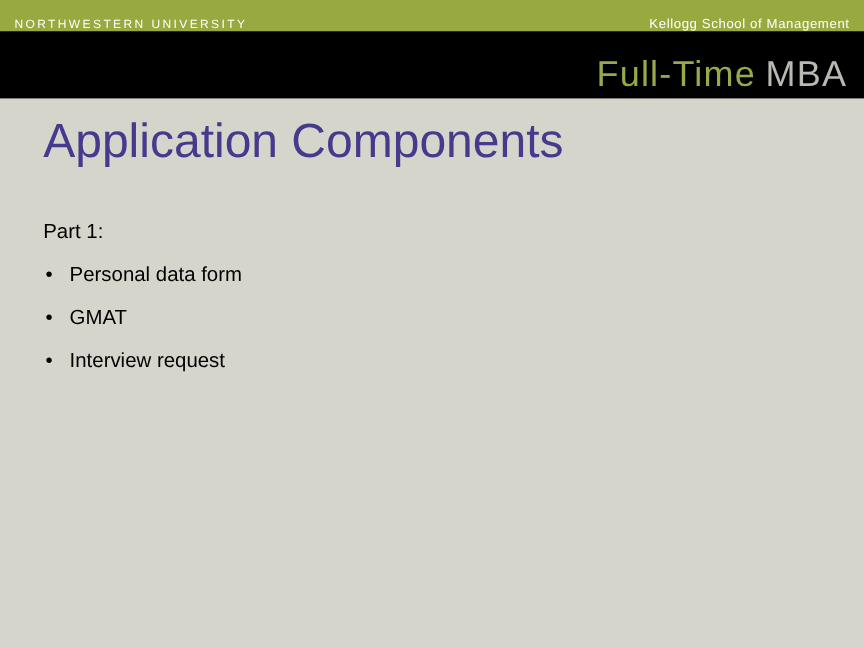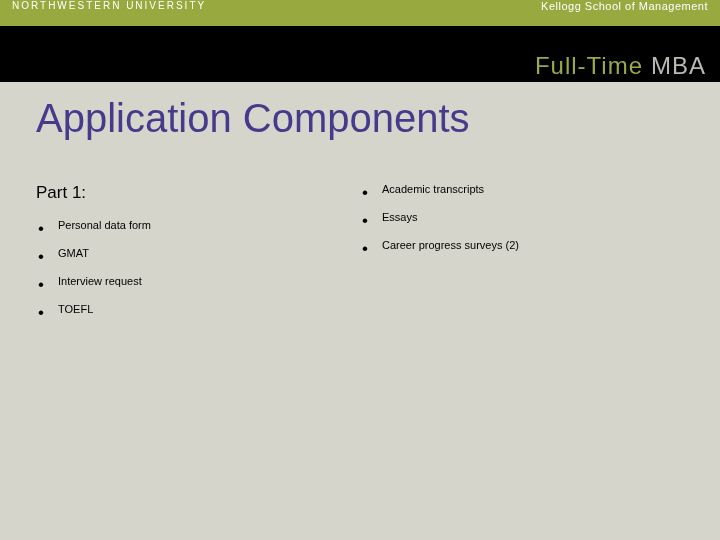--- a/index.html
+++ b/index.html
@@ -5,40 +5,40 @@
   * { margin: 0; padding: 0; box-sizing: border-box; }
   html, body { width: 720px; height: 540px; font-family: Arial, Helvetica, sans-serif; }
   body { background: #d5d5cb; }
 
   .top-bar {
     width: 100%;
     height: 26px;
     background: #97a93f;
     display: flex;
     justify-content: space-between;
-    align-items: flex-start;
+    align-items: flex-end;
     padding: 0 12px;
     color: #ffffff;
     font-size: 10px;
     letter-spacing: 2px;
   }
   .top-bar .left { font-weight: 300; }
   .top-bar .right { letter-spacing: 0.5px; font-size: 11px; }
 
   .black-band {
     width: 100%;
     height: 56px;
     background: #000000;
     position: relative;
   }
   .program-title {
     position: absolute;
     right: 14px;
     bottom: 2px;
-    font-size: 24px;
+    font-size: 30px;
     letter-spacing: 1px;
   }
   .program-title .ft { color: #9aa84a; font-weight: 400; }
   .program-title .mba { color: #b9b9b3; font-weight: 300; margin-left: 8px; }
 
   .slide-title {
     font-size: 40px;
     color: #463a8d;
     padding: 14px 0 0 36px;
     font-weight: 400;
@@ -50,21 +50,21 @@
   }
   .col { flex: 1; }
   .col-heading {
     font-size: 17px;
     color: #000;
     margin-bottom: 16px;
     font-weight: 400;
   }
   ul.items { list-style: none; }
   ul.items li {
-    font-size: 11px;
+    font-size: 17px;
     color: #000;
     margin-bottom: 16px;
     padding-left: 22px;
     position: relative;
   }
   ul.items li::before {
     content: "•";
     position: absolute;
     left: 2px;
     top: 0;
@@ -88,23 +88,17 @@
 
 <h1 class="slide-title">Application Components</h1>
 
 <div class="columns">
   <div class="col">
     <div class="col-heading">Part 1:</div>
     <ul class="items">
       <li>Personal data form</li>
       <li>GMAT</li>
       <li>Interview request</li>
-      <li>TOEFL</li>
     </ul>
   </div>
   <div class="col">
-    <ul class="items">
-      <li>Academic transcripts</li>
-      <li>Essays</li>
-      <li>Career progress surveys (2)</li>
-    </ul>
   </div>
 </div>
 
 </body></html>

